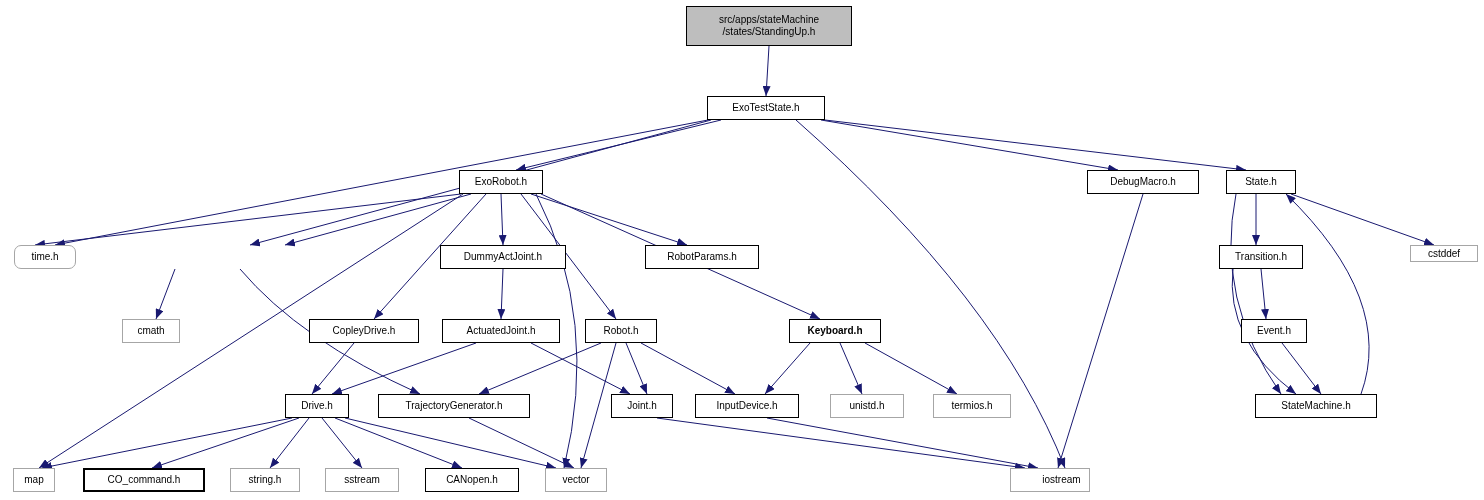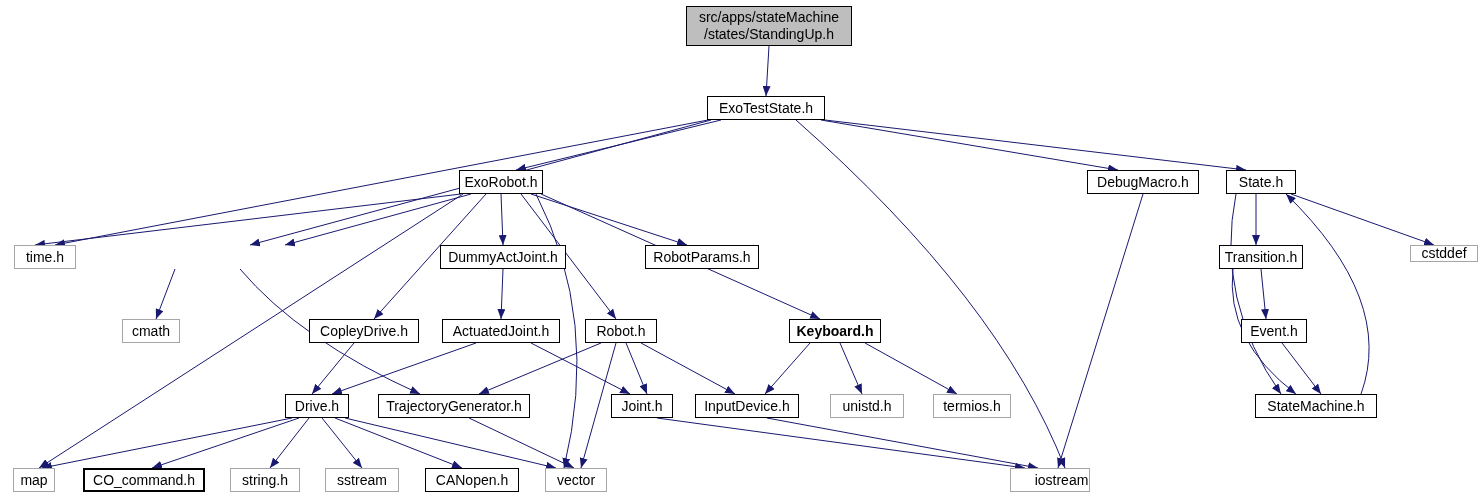--- a/index.html
+++ b/index.html
@@ -30,21 +30,21 @@
   .node {
     position: absolute;
     box-sizing: border-box;
     background: var(--node-fill, #ffffff);
     border: 1px solid var(--project-border, #000000);
     color: var(--text-color, #000000);
     display: flex;
     flex-direction: column;
     align-items: center;
     justify-content: center;
-    font-size: 14px;
+    font-size: 10px;
     line-height: 1.2;
     white-space: nowrap;
     cursor: pointer;
   }
   .node.system {
     border-color: var(--system-border, #a6a6a6);
   }
   .node.root {
     background: var(--root-fill, #bebebe);
     cursor: default;
@@ -114,21 +114,21 @@
   </svg>
 
 <div class="node root" style="left: 686px; top: 6px; width: 166px; height: 40px;">
       <div>src/apps/stateMachine</div>
       <div>/states/StandingUp.h</div>
     </div>
     <div class="node project" style="left: 707px; top: 96px; width: 118px; height: 24px;">ExoTestState.h</div>
     <div class="node project" style="left: 459px; top: 170px; width: 84px; height: 24px;">ExoRobot.h</div>
     <div class="node project" style="left: 1087px; top: 170px; width: 112px; height: 24px;">DebugMacro.h</div>
     <div class="node project" style="left: 1226px; top: 170px; width: 70px; height: 24px;">State.h</div>
-    <div class="node system" style="left: 14px; top: 245px; width: 62px; height: 24px;">time.h</div>
+    <div class="node system" style="left: 14px; top: 245px; width: 62px; height: 24px; border-radius: 7px;">time.h</div>
     <div class="node project" style="left: 440px; top: 245px; width: 126px; height: 24px;">DummyActJoint.h</div>
     <div class="node project" style="left: 645px; top: 245px; width: 114px; height: 24px;">RobotParams.h</div>
     <div class="node project" style="left: 1219px; top: 245px; width: 84px; height: 24px;">Transition.h</div>
     <div class="node system" style="left: 1410px; top: 245px; width: 68px; height: 17px;">cstddef</div>
     <div class="node system" style="left: 122px; top: 319px; width: 58px; height: 24px;">cmath</div>
     <div class="node project" style="left: 309px; top: 319px; width: 110px; height: 24px;">CopleyDrive.h</div>
     <div class="node project" style="left: 442px; top: 319px; width: 118px; height: 24px;">ActuatedJoint.h</div>
     <div class="node project" style="left: 585px; top: 319px; width: 72px; height: 24px;">Robot.h</div>
     <div class="node project" style="left: 789px; top: 319px; width: 92px; height: 24px; font-weight: bold;">Keyboard.h</div>
     <div class="node project" style="left: 1241px; top: 319px; width: 66px; height: 24px;">Event.h</div>

